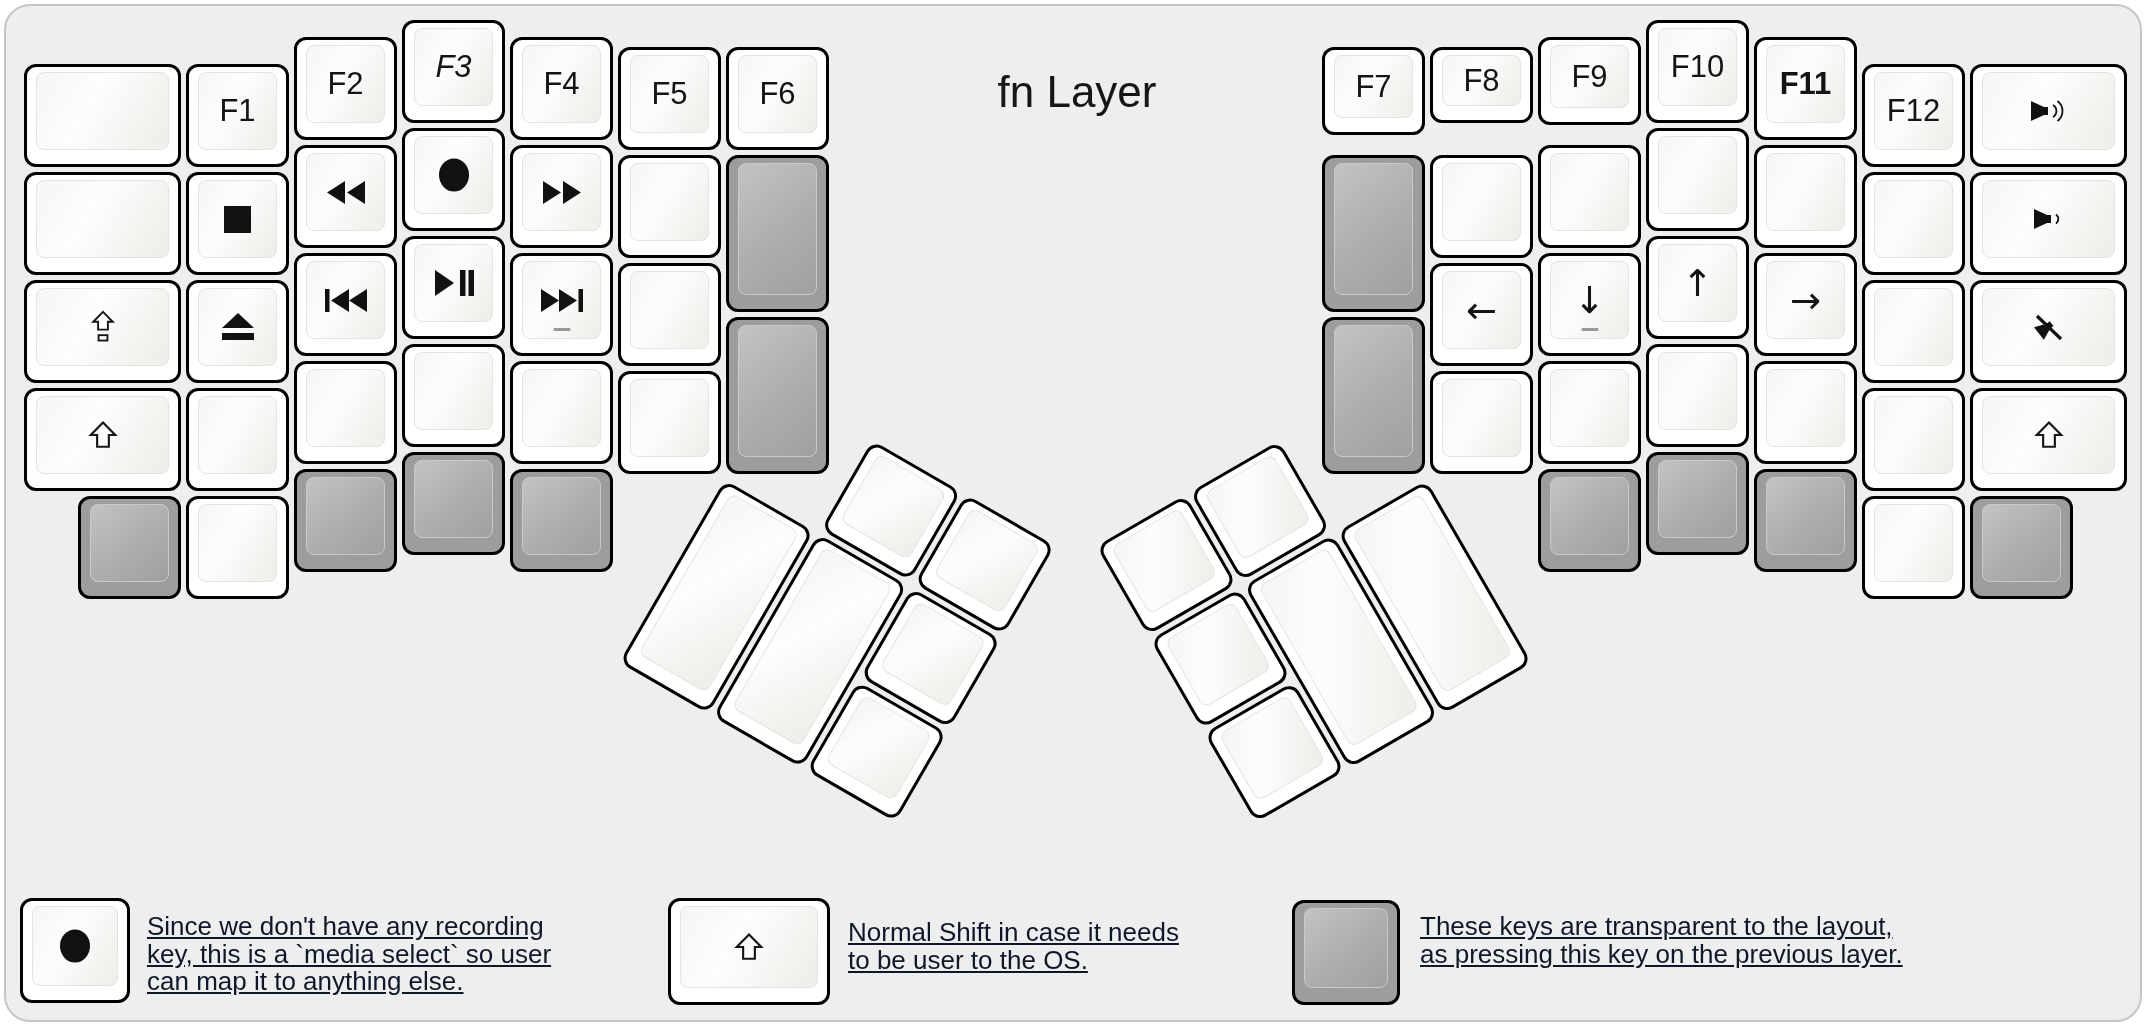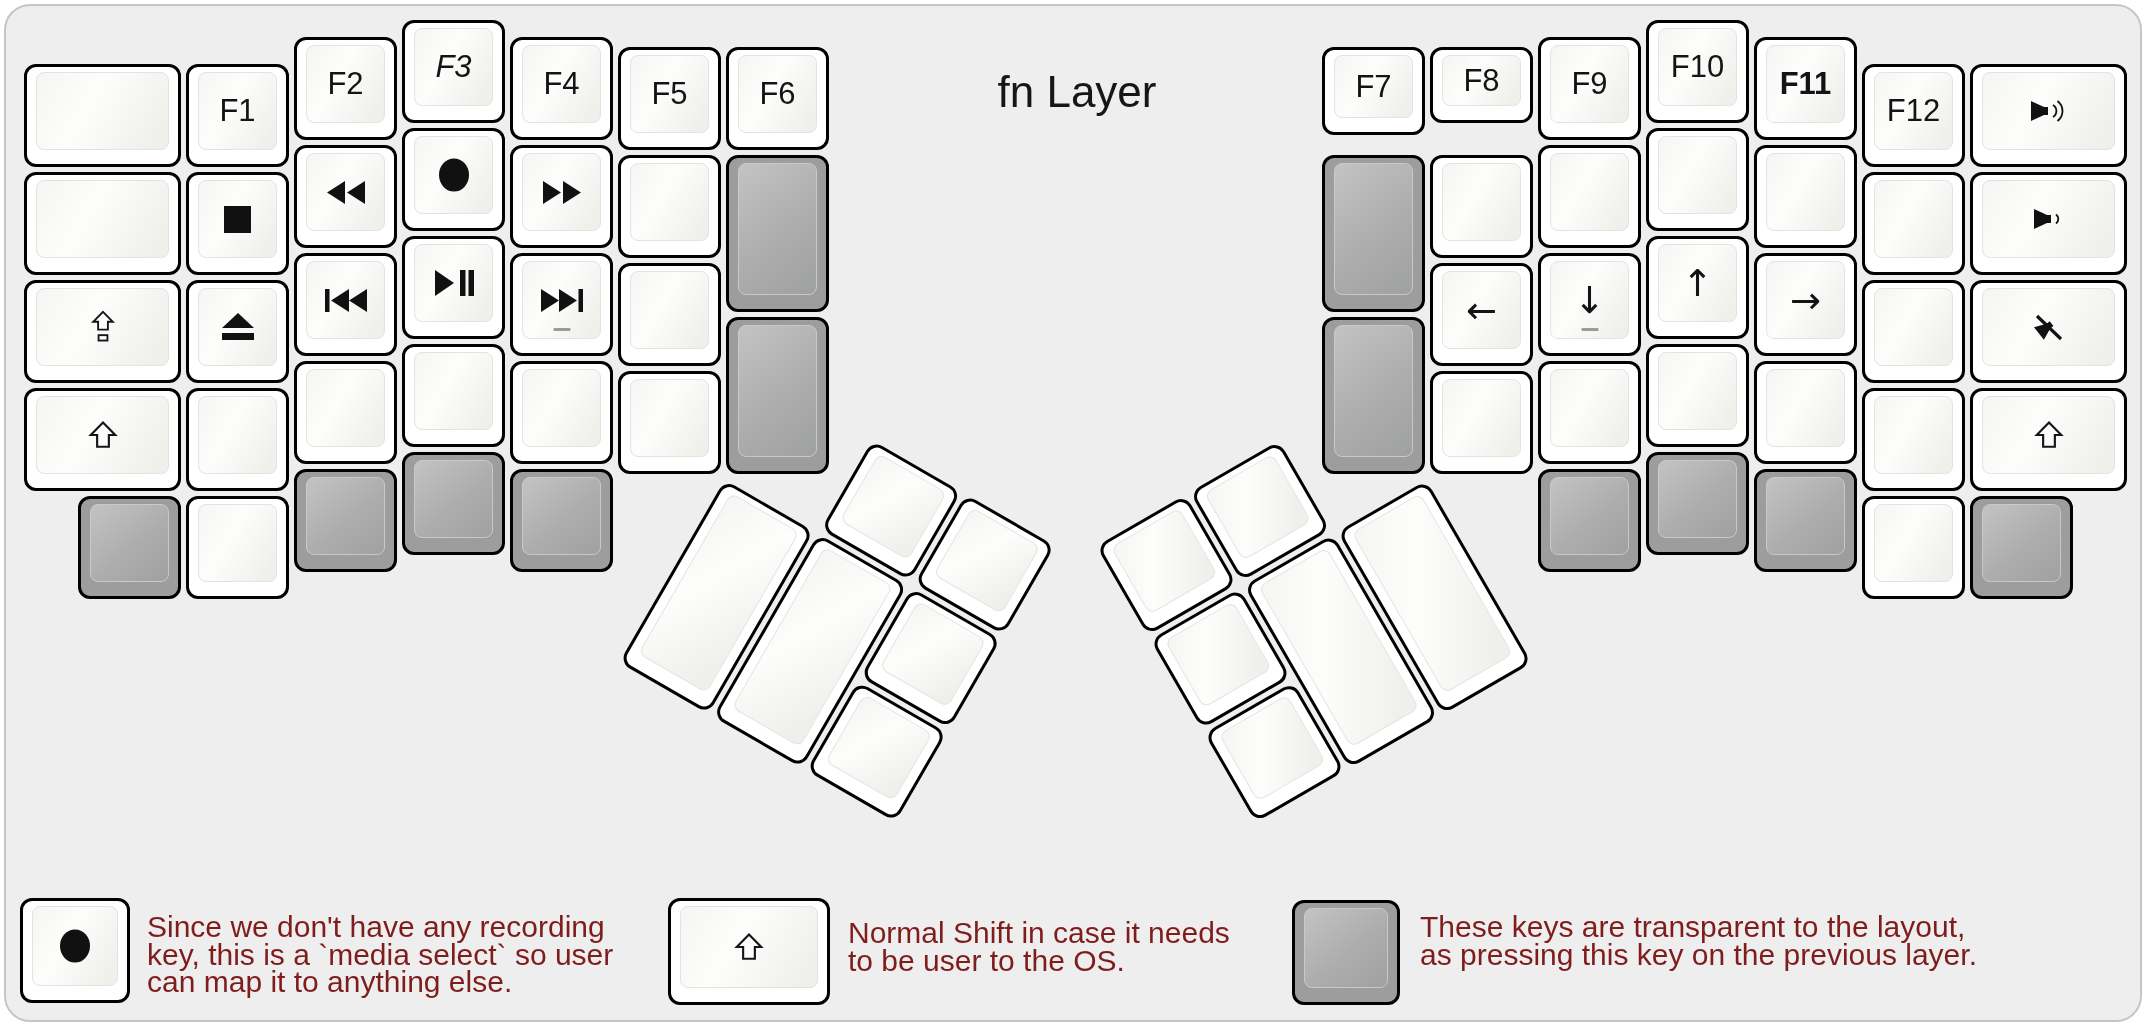--- a/index.html
+++ b/index.html
@@ -33,21 +33,21 @@
   .klabel{font-size:31px;color:#141414;}
   .arrowlabel{font-size:37px;color:#141414;font-family:"DejaVu Sans","Liberation Sans",sans-serif;}
   .icn{display:flex;align-items:center;justify-content:center;}
   .homing{
     position:absolute;left:50%;bottom:7px;transform:translateX(-50%);
     width:17px;height:3px;background:#9a9a9a;border-radius:1px;
   }
   .cluster{position:absolute;width:0;height:0;transform-origin:0 0;}
   .legend-key{position:absolute;}
   .legend-text{
-    position:absolute;font-size:30px;line-height:27.5px;color:#7f1d1d;white-space:nowrap;
+    position:absolute;font-size:26px;line-height:27.5px;color:#0f172a;white-space:nowrap;text-decoration:underline;
   }
 </style>
 </head>
 <body>
 
 <div class="frame"></div>
 <div class="title">fn Layer</div>
 
 <div id="keyboard">
     <div class="key" style="left: 24px; top: 64px; width: 157px; height: 103px;">
@@ -249,21 +249,21 @@
       <div class="cap"></div>
     </div>
     <div class="key" style="left: 1430px; top: 263px; width: 103px; height: 103px;">
       <div class="cap">
         <span class="arrowlabel">←</span>
       </div>
     </div>
     <div class="key" style="left: 1430px; top: 371px; width: 103px; height: 103px;">
       <div class="cap"></div>
     </div>
-    <div class="key" style="left: 1538px; top: 37px; width: 103px; height: 103px;">
+    <div class="key" style="left: 1538px; top: 37px; width: 103px; height: 88px;">
       <div class="cap">
         <span class="klabel">F9</span>
       </div>
     </div>
     <div class="key" style="left: 1538px; top: 145px; width: 103px; height: 103px;">
       <div class="cap"></div>
     </div>
     <div class="key" style="left: 1538px; top: 253px; width: 103px; height: 103px;">
       <div class="cap">
         <span class="arrowlabel">↓</span>

